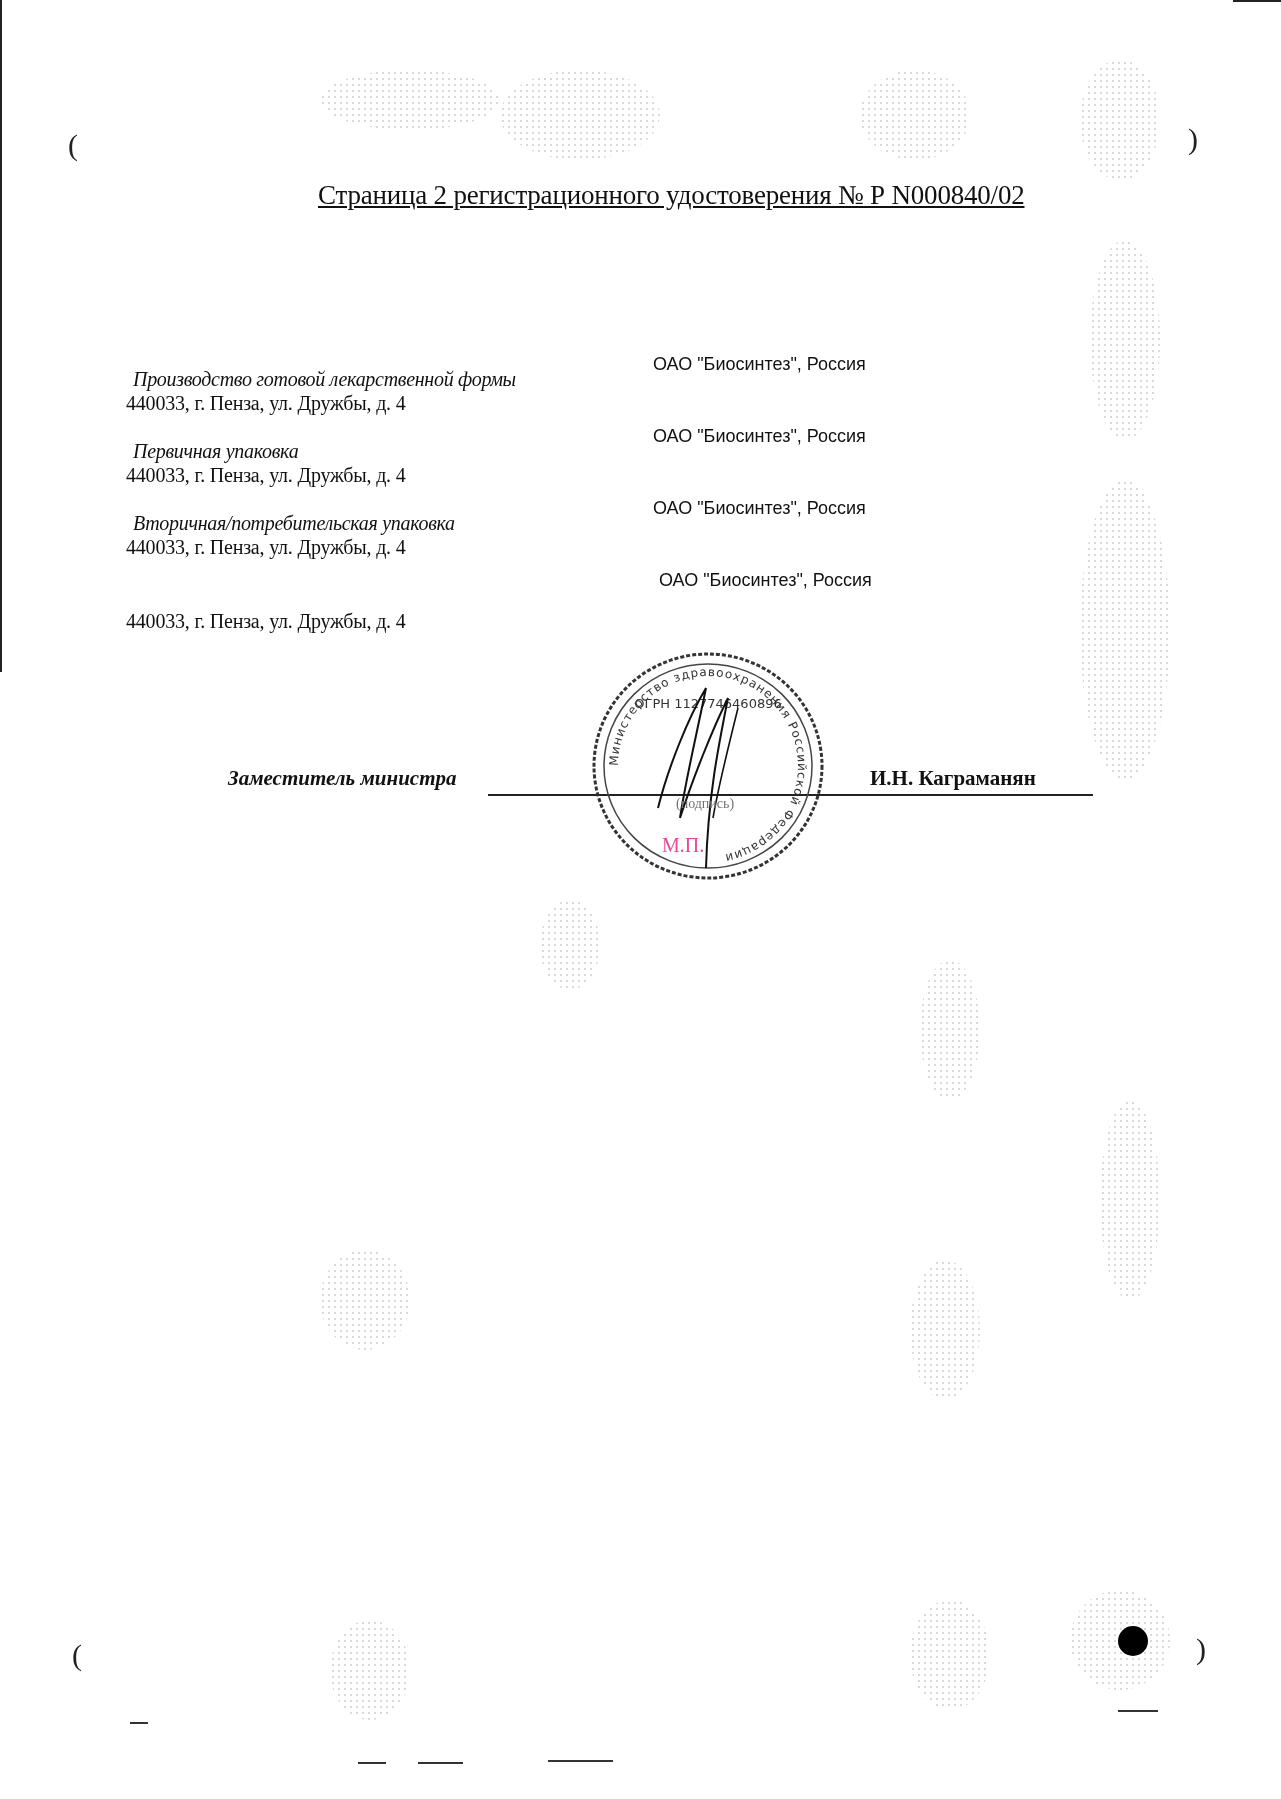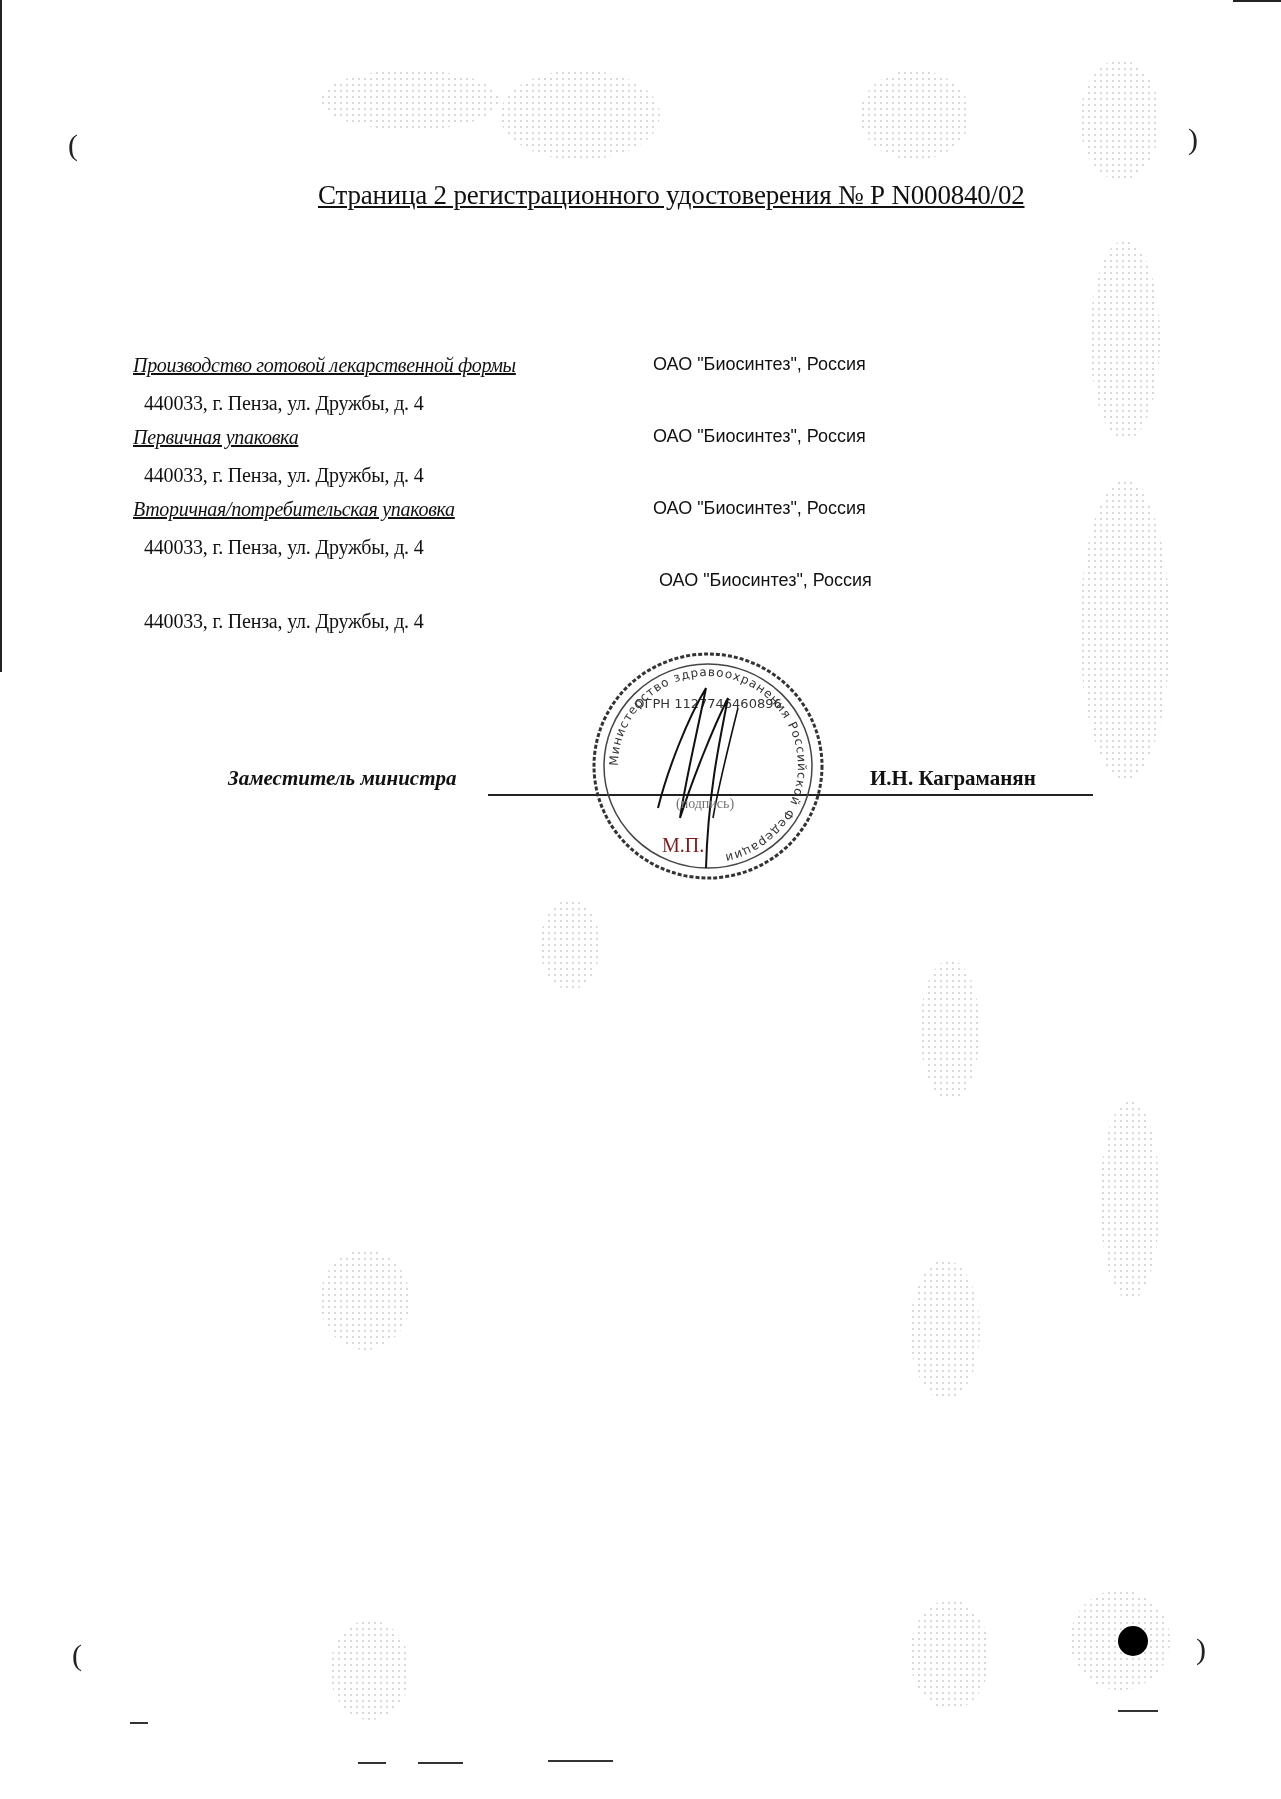--- a/index.html
+++ b/index.html
@@ -70,35 +70,34 @@
       position: absolute;
       left: 133px;
       width: 800px;
       height: 30px;
       font-size: 20px;
       white-space: nowrap;
     }
     .stage {
       position: absolute;
       left: 0;
-      top: 0;
+      top: 14px;
       font-style: italic;
       letter-spacing: -0.3px;
-      text-decoration: underline;
     }
     .company {
       position: absolute;
       left: 520px;
       top: 0;
       font-family: "Liberation Sans", "DejaVu Sans", sans-serif;
       font-size: 18px;
     }
     .address {
       position: absolute;
-      left: 144px;
+      left: 126px;
       font-size: 20px;
       white-space: nowrap;
       letter-spacing: -0.2px;
     }
     .signature-line {
       position: absolute;
       top: 766px;
       left: 228px;
       width: 850px;
       height: 40px;
@@ -139,21 +138,21 @@
       left: 676px;
       top: 796px;
       font-size: 14px;
       color: #737373;
     }
     .stamp-mp {
       position: absolute;
       left: 662px;
       top: 834px;
       font-size: 20px;
-      color: #7f1d1d;
+      color: #ec4899;
     }
     .dot-mark {
       position: absolute;
       left: 1118px;
       top: 1626px;
       width: 30px;
       height: 30px;
       border-radius: 50%;
       background: #000;
     }

